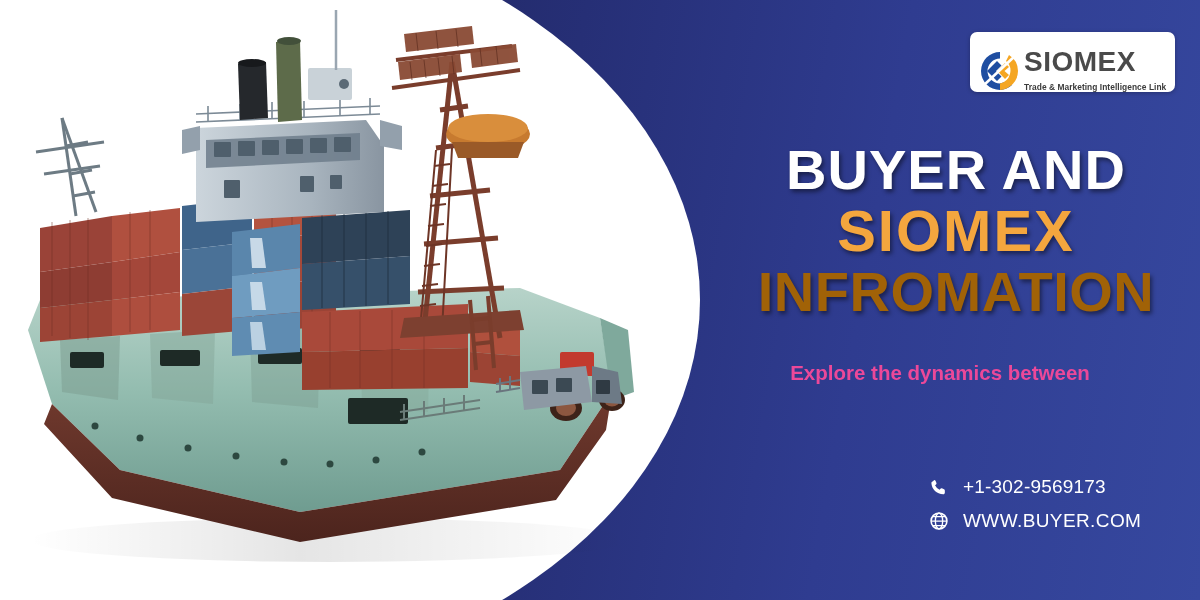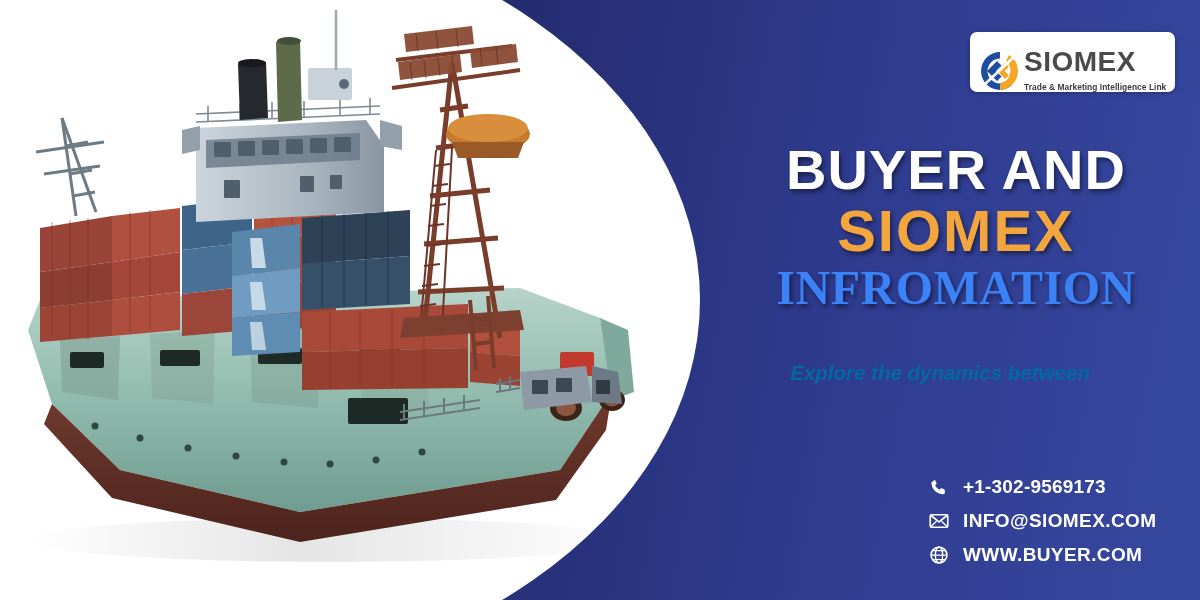--- a/index.html
+++ b/index.html
@@ -92,55 +92,54 @@
   .hl-line {
     font-weight:bold;
     letter-spacing:1px;
     line-height:1.07;
     white-space:nowrap;
     text-shadow:2px 3px 4px rgba(0,0,0,.45);
     font-family:"Liberation Sans", sans-serif;
   }
   .hl-1 { font-size:56px; color:#ffffff; }
   .hl-2 { font-size:58px; color:#f4a63e; letter-spacing:2px; }
-  .hl-3 { font-size:48px; color:#3b82f6; letter-spacing:0.5px;font-family:Liberation Serif, serif; }
+  .hl-3 { font-size:56px; color:#a16207; letter-spacing:0.5px; }
 
   
   .subtitle {
     position:absolute;
     left:0; top:358px;
     width:480px;
     text-align:center;
-    color:#0369a1;
+    color:#ec4899;
     font-size:20.5px;
     font-weight:bold;
     line-height:1.5;
     font-family:"Liberation Sans", sans-serif;
-    font-style:italic;
   }
 
   
   .contacts {
     position:absolute;
     left:228px; top:476px;
     display:flex; flex-direction:column; gap:12px;
   }
   .contact-row {
     display:flex; align-items:center;
     gap:14px;
   }
   .contact-ico {
     width:21px; height:21px; flex:0 0 21px;
     display:flex; align-items:center; justify-content:center;
   }
   .contact-ico svg { display:block; }
   .contact-txt {
     color:#ffffff;
     font-size:19px;
-    font-weight:bold;
+    font-weight:normal;
     letter-spacing:.4px;
     white-space:nowrap;
     font-family:"Liberation Sans", sans-serif;
   }
   .contact-txt.phone { letter-spacing:.2px; }
 </style>
 </head>
 <body>
 
 <div class="banner">
@@ -406,30 +405,20 @@
 
       <div class="contact-row">
         <span class="contact-ico">
           <svg width="19" height="19" viewBox="0 0 24 24" xmlns="http://www.w3.org/2000/svg">
             <path d="M6.6 2.5c.7 0 1.3.4 1.6 1l1.2 2.7c.3.7.1 1.5-.5 1.9l-1.3 1a12.5 12.5 0 0 0 5.8 5.8l1-1.3c.5-.6 1.3-.8 1.9-.5l2.7 1.2c.6.3 1 .9 1 1.6v2.6c0 1-.8 1.9-1.9 1.9C9.6 20.4 3.6 14.4 3 6.3c0-1 .8-1.9 1.8-1.9z" fill="#ffffff"></path>
           </svg>
         </span>
         <span class="contact-txt phone">+1-302-9569173</span>
       </div>
 
-      <div class="contact-row">
-        <span class="contact-ico">
-          <svg width="20" height="20" viewBox="0 0 24 24" xmlns="http://www.w3.org/2000/svg">
-            <rect x="1.5" y="4.5" width="21" height="15" rx="1.4" fill="none" stroke="#ffffff" stroke-width="2"></rect>
-            <path d="M2.4 5.4 L12 13 L21.6 5.4" fill="none" stroke="#ffffff" stroke-width="2"></path>
-            <path d="M2.4 18.6 L9 12.2 M21.6 18.6 L15 12.2" fill="none" stroke="#ffffff" stroke-width="1.6"></path>
-          </svg>
-        </span>
-        <span class="contact-txt">INFO@SIOMEX.COM</span>
-      </div>
 
       <div class="contact-row">
         <span class="contact-ico">
           <svg width="20" height="20" viewBox="0 0 24 24" xmlns="http://www.w3.org/2000/svg">
             <circle cx="12" cy="12" r="9.5" fill="none" stroke="#ffffff" stroke-width="1.9"></circle>
             <ellipse cx="12" cy="12" rx="4.4" ry="9.5" fill="none" stroke="#ffffff" stroke-width="1.6"></ellipse>
             <path d="M2.6 12 H21.4 M4.1 6.6 H19.9 M4.1 17.4 H19.9" stroke="#ffffff" stroke-width="1.5" fill="none"></path>
           </svg>
         </span>
         <span class="contact-txt">WWW.BUYER.COM</span>

